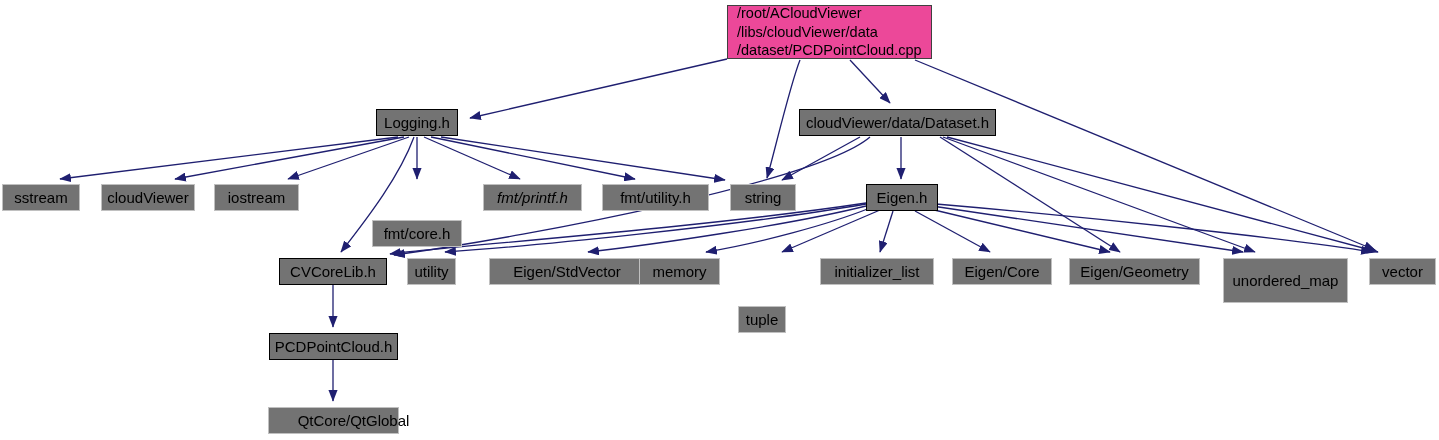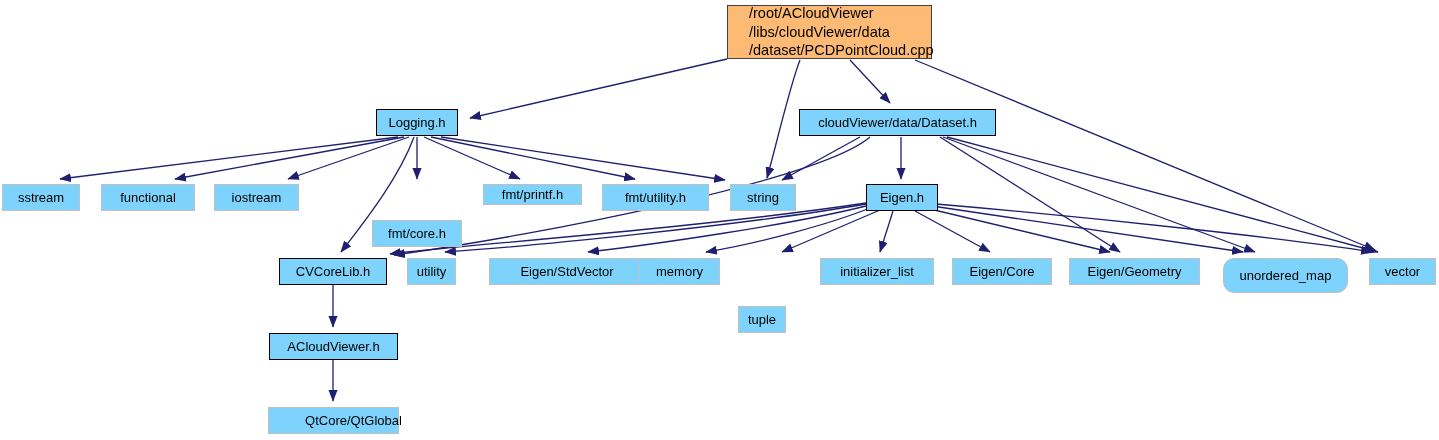--- a/index.html
+++ b/index.html
@@ -19,41 +19,41 @@
     position: absolute;
     left: 0;
     top: 0;
     width: 1439px;
     height: 440px;
     pointer-events: none;
   }
   .node {
     position: absolute;
     box-sizing: border-box;
-    background: #7dd3fc;
+    background: #737373;
     border: 1px solid #c0c0c0;
     display: flex;
     align-items: center;
     justify-content: center;
-    font-size: 13px;
+    font-size: 15px;
     color: #000000;
     line-height: 1.18;
     white-space: pre;
     text-align: center;
     z-index: 5;
   }
   .node.strong {
     border: 1px solid #000000;
   }
   .node.root {
-    background: #fdba74;
+    background: #ec4899;
     border: 1px solid #404040;
     text-align: left;
     justify-content: flex-start;
-    padding-left: 21px;
+    padding-left: 9px;
     font-size: 14.5px;
     line-height: 1.30;
   }
 </style>
 </head>
 <body>
 
 <div id="graph">
   <svg id="edge-layer" viewBox="0 0 1439 440">
     <defs>
@@ -94,33 +94,33 @@
         <path d="M 333,360 L 333,401" fill="none" stroke="#1f1f70" stroke-width="1.3" marker-end="url(#arrowhead)"></path>
       </g>
   </svg>
   <div id="nodes-group">
       <div class="node root" style="left: 727px; top: 5px; width: 205px; height: 54px;">/root/ACloudViewer
 /libs/cloudViewer/data
 /dataset/PCDPointCloud.cpp</div>
       <div class="node strong" style="left: 376px; top: 109px; width: 82px; height: 27px;">Logging.h</div>
       <div class="node strong" style="left: 799px; top: 109px; width: 197px; height: 27px;">cloudViewer/data/Dataset.h</div>
       <div class="node" style="left: 2px; top: 184px; width: 78px; height: 27px;">sstream</div>
-      <div class="node" style="left: 101px; top: 184px; width: 94px; height: 27px;">functional</div>
+      <div class="node" style="left: 101px; top: 184px; width: 94px; height: 27px;">cloudViewer</div>
       <div class="node" style="left: 214px; top: 184px; width: 85px; height: 27px;">iostream</div>
       <div class="node" style="left: 372px; top: 184px; width: 90px; height: 27px; margin-top: 36px;">fmt/core.h</div>
-      <div class="node" style="left: 483px; top: 184px; width: 99px; height: 21px;">fmt/printf.h</div>
+      <div class="node" style="left: 483px; top: 184px; width: 99px; height: 27px; font-style: italic;">fmt/printf.h</div>
       <div class="node" style="left: 602px; top: 184px; width: 107px; height: 27px;">fmt/utility.h</div>
       <div class="node" style="left: 730px; top: 184px; width: 66px; height: 27px;">string</div>
       <div class="node strong" style="left: 866px; top: 184px; width: 72px; height: 27px;">Eigen.h</div>
       <div class="node strong" style="left: 279px; top: 258px; width: 108px; height: 27px;">CVCoreLib.h</div>
       <div class="node" style="left: 407px; top: 258px; width: 49px; height: 27px;">utility</div>
       <div class="node" style="left: 489px; top: 258px; width: 156px; height: 27px;">Eigen/StdVector</div>
       <div class="node" style="left: 639px; top: 258px; width: 81px; height: 27px;">memory</div>
       <div class="node" style="left: 738px; top: 258px; width: 48px; height: 27px; margin-top: 48px;">tuple</div>
       <div class="node" style="left: 820px; top: 258px; width: 114px; height: 27px;">initializer_list</div>
       <div class="node" style="left: 952px; top: 258px; width: 100px; height: 27px;">Eigen/Core</div>
       <div class="node" style="left: 1069px; top: 258px; width: 131px; height: 27px;">Eigen/Geometry</div>
-      <div class="node" style="left: 1223px; top: 258px; width: 125px; height: 35px; border-radius: 11px;">unordered_map</div>
+      <div class="node" style="left: 1223px; top: 258px; width: 125px; height: 45px;">unordered_map</div>
       <div class="node" style="left: 1369px; top: 258px; width: 67px; height: 27px;">vector</div>
-      <div class="node strong" style="left: 269px; top: 333px; width: 129px; height: 27px;">ACloudViewer.h</div>
+      <div class="node strong" style="left: 269px; top: 333px; width: 129px; height: 27px;">PCDPointCloud.h</div>
       <div class="node" style="left: 268px; top: 407px; width: 131px; height: 27px; padding-left: 40px;">QtCore/QtGlobal</div>
     </div>
 </div>
 
 </body></html>

